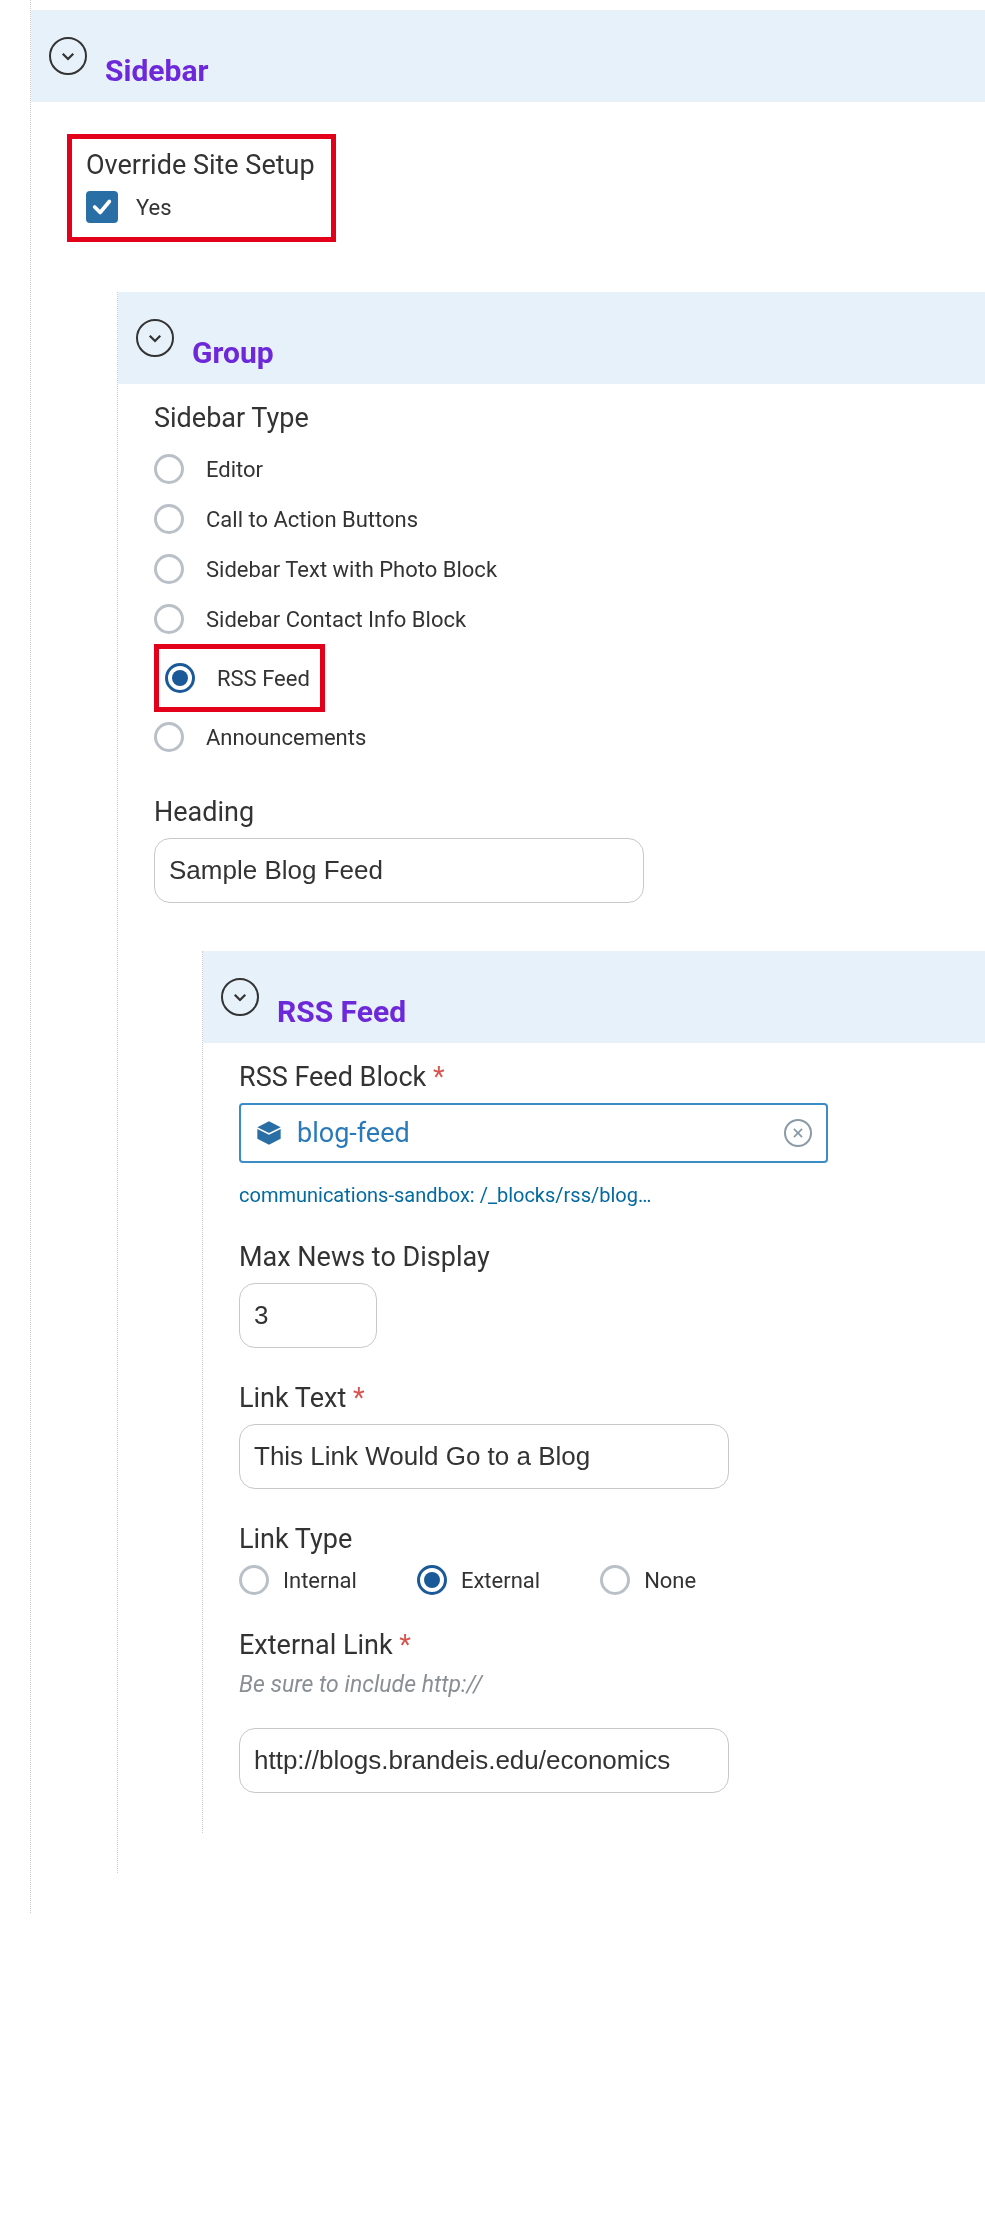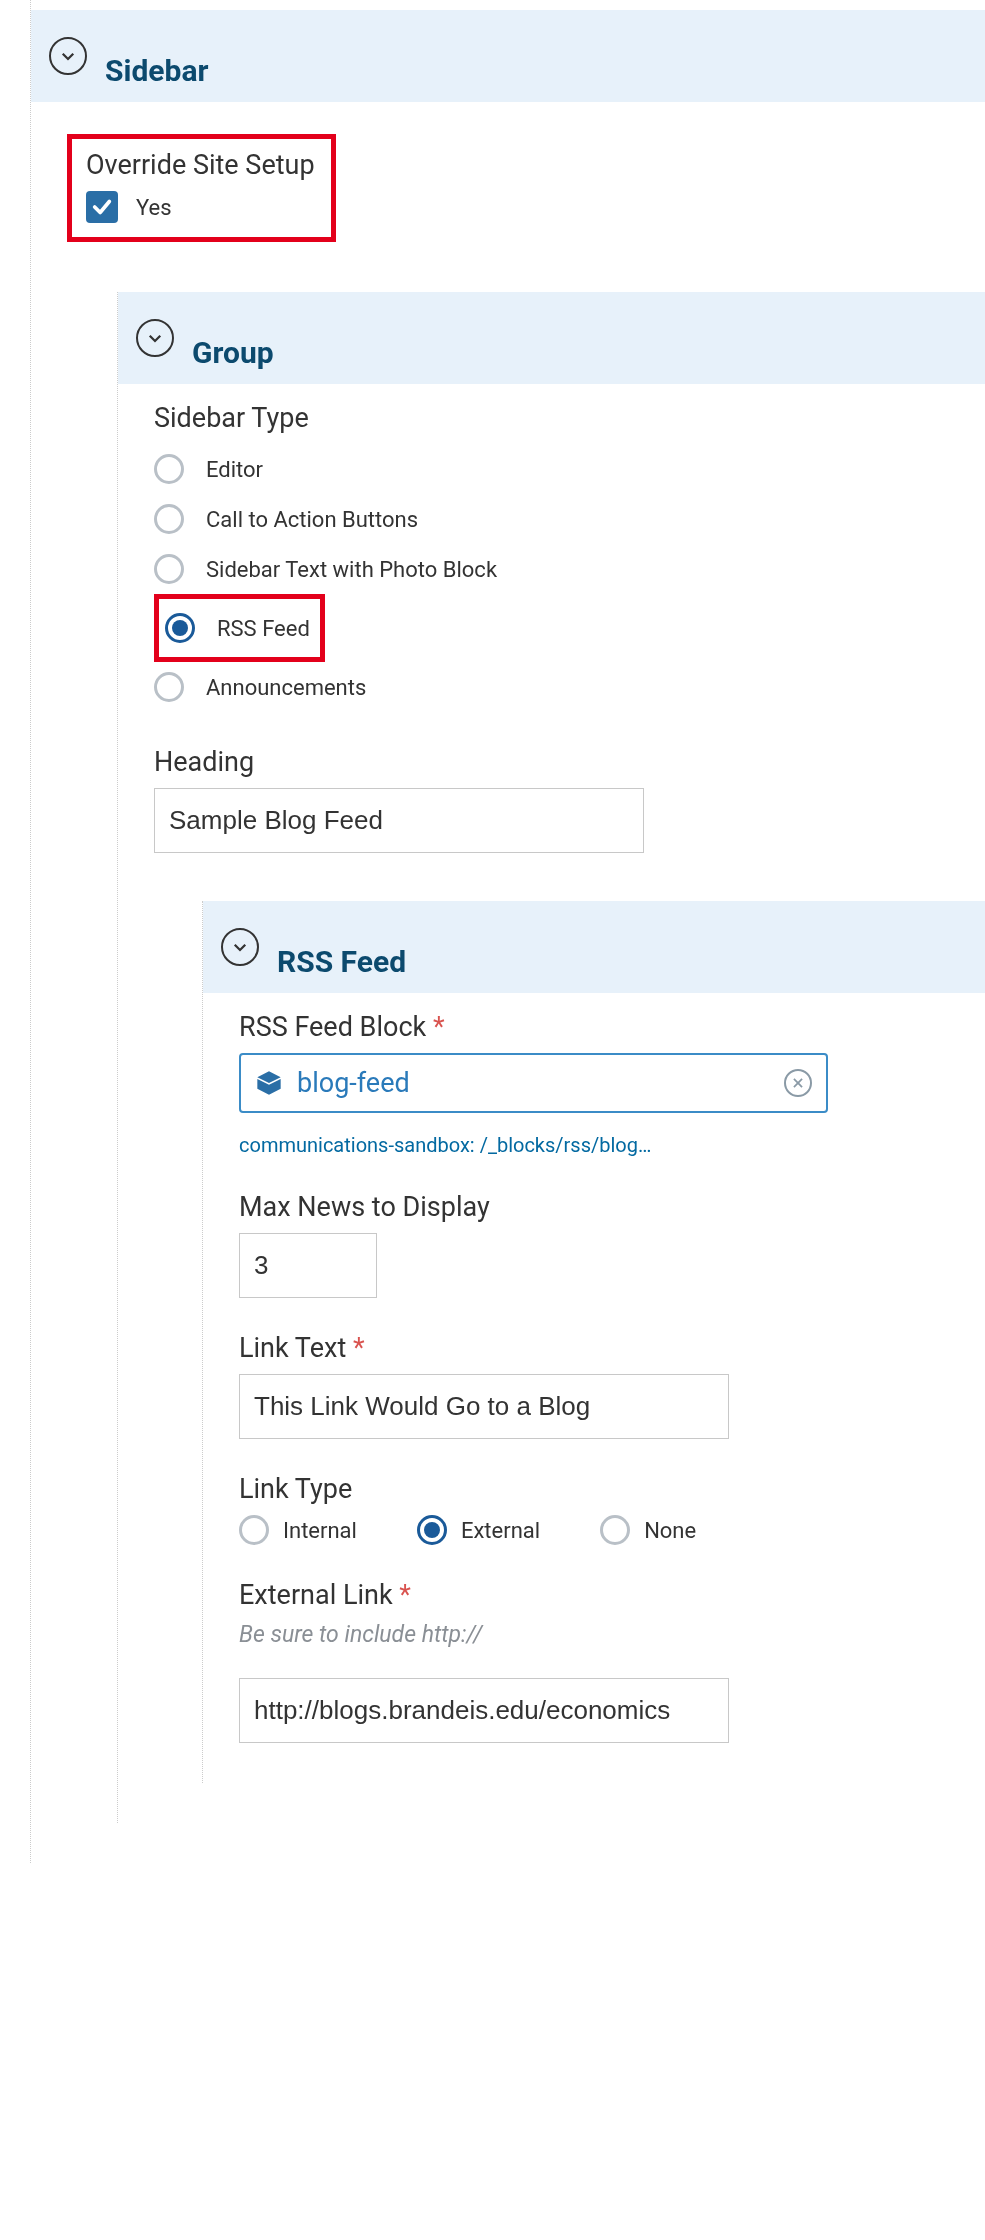--- a/index.html
+++ b/index.html
@@ -31,21 +31,21 @@
     border-radius: 50%;
     display: flex;
     align-items: center;
     justify-content: center;
     flex-shrink: 0;
   }
   .chevron-circle svg { width: 18px; height: 18px; }
   .section-title {
     font-weight: 700;
     font-size: 30px;
-    color: #0c4a6e;
+    color: #6d28d9;
     margin-top: 29px;
   }
   .section-body {
     padding: 18px 0 40px 36px;
   }
   .redbox {
     border: 5px solid #e3001b;
     display: inline-block;
     padding: 10px 16px 14px 14px;
     margin-top: 14px;
@@ -106,21 +106,21 @@
     font-size: 22px;
     color: #333;
   }
   .redbox-radio {
     border: 5px solid #e3001b;
     padding: 4px 10px 4px 6px;
     display: inline-flex;
   }
   .text-input {
     border: 1px solid #c8c8c8;
-    border-radius: 0;
+    border-radius: 16px;
     padding: 16px 14px;
     font-size: 26px;
     color: #333;
     background: #fff;
     width: 490px;
     display: block;
   }
   .text-input.small { width: 138px; }
   .field-group { margin-top: 34px; }
   .req { color: #d9534f; }
@@ -219,20 +219,24 @@
             <div class="radio"></div>
             <div class="radio-label">Editor</div>
           </div>
           <div class="radio-row">
             <div class="radio"></div>
             <div class="radio-label">Call to Action Buttons</div>
           </div>
           <div class="radio-row">
             <div class="radio"></div>
             <div class="radio-label">Sidebar Text with Photo Block</div>
+          </div>
+          <div class="radio-row">
+            <div class="radio"></div>
+            <div class="radio-label">Sidebar Contact Info Block</div>
           </div>
           <div class="redbox-radio">
             <div class="radio-row">
               <div class="radio selected"></div>
               <div class="radio-label">RSS Feed</div>
             </div>
           </div>
           <div class="radio-row">
             <div class="radio"></div>
             <div class="radio-label">Announcements</div>

